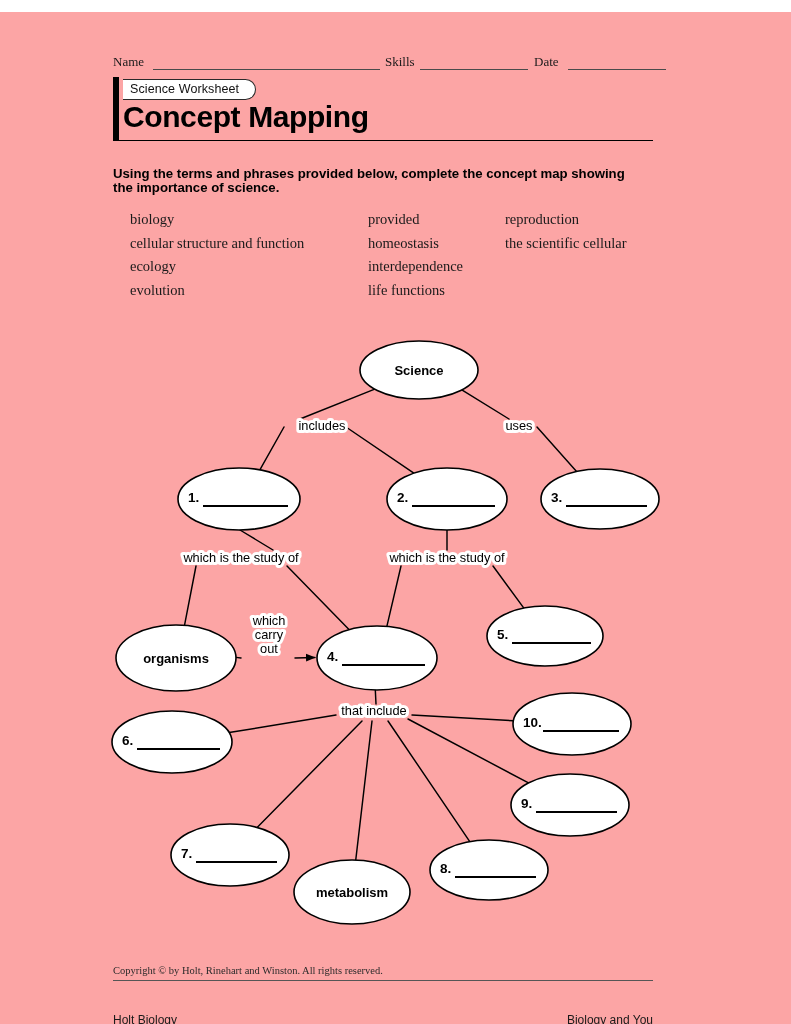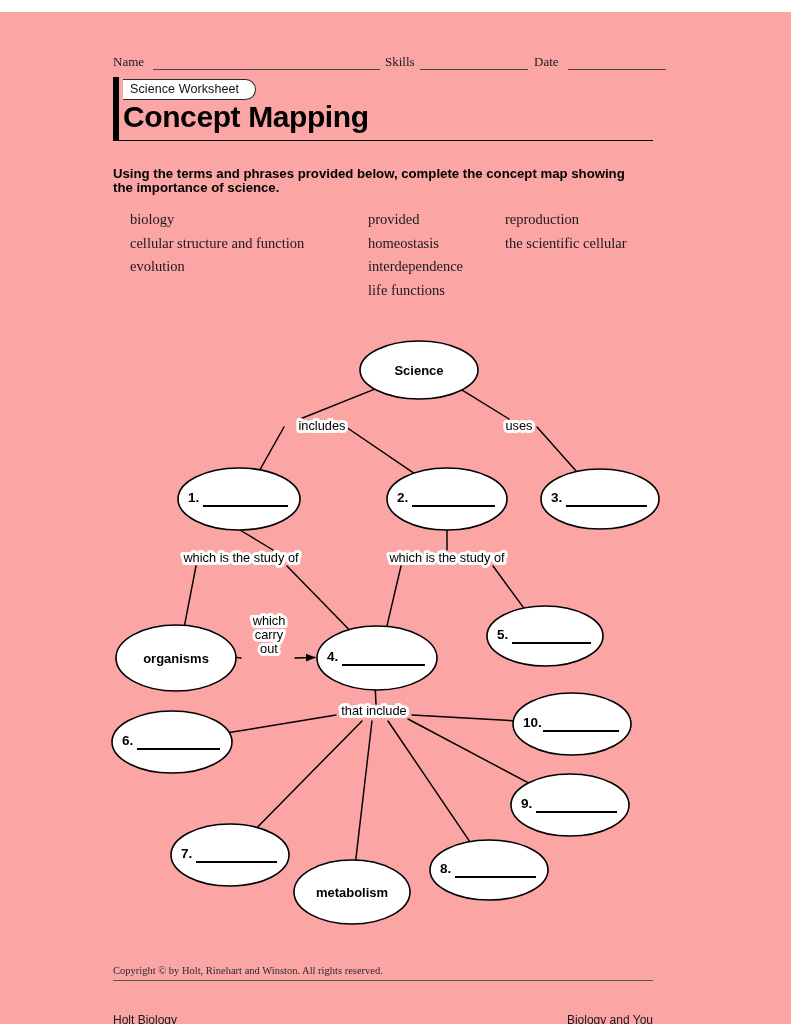--- a/index.html
+++ b/index.html
@@ -204,20 +204,21 @@
     <div class="bigtitle">Concept Mapping</div>
     <div class="titlerule"></div>
   </div>
 
   <div class="instructions">Using the terms and phrases provided below, complete the concept map showing the importance of science.</div>
 
   <div class="terms">
     <div class="col c1">
       <div class="term">biology</div>
       <div class="term">cellular structure and function</div>
+      <div class="term">ecology</div>
       <div class="term">evolution</div>
     </div>
     <div class="col c2">
       <div class="term">provided</div>
       <div class="term">homeostasis</div>
       <div class="term">interdependence</div>
       <div class="term">life functions</div>
     </div>
     <div class="col c3">
       <div class="term">reproduction</div>

